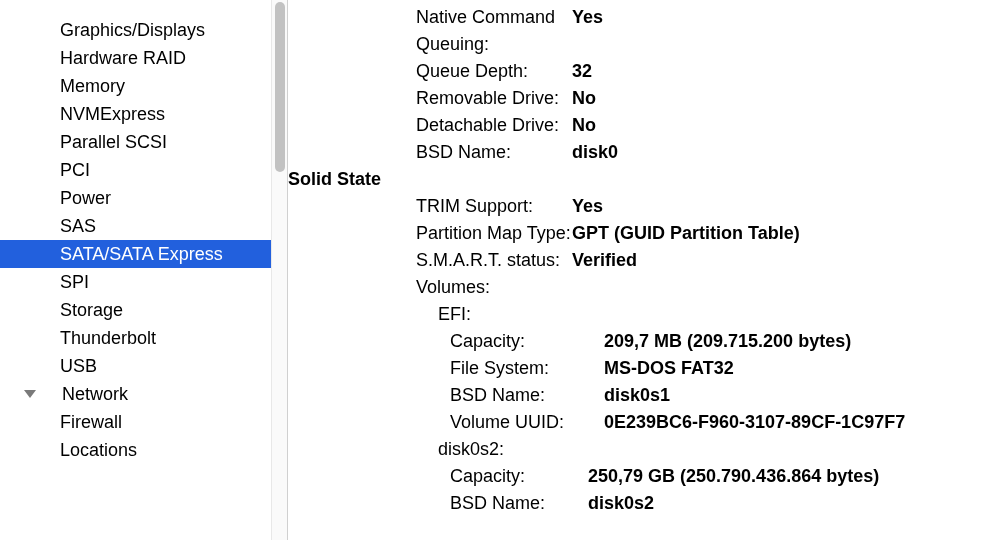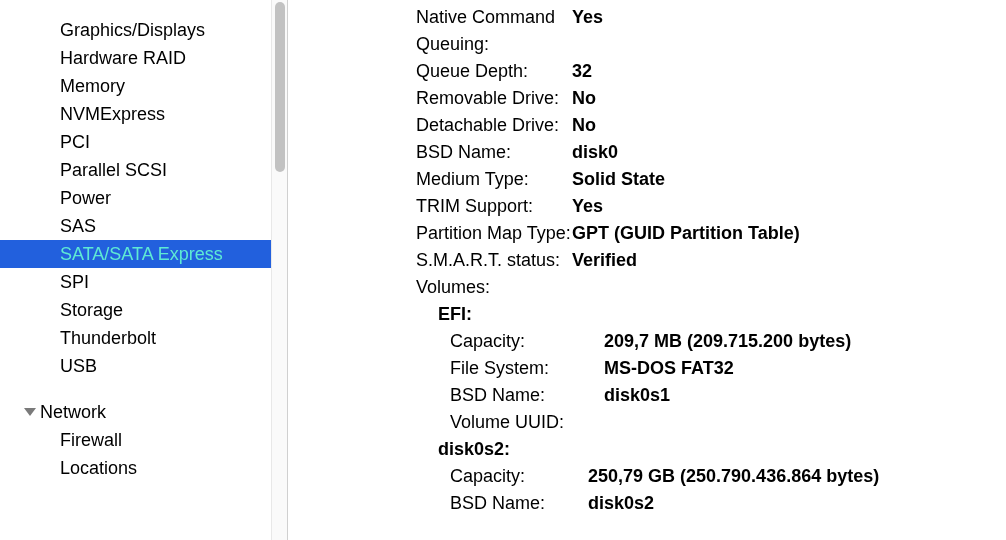--- a/index.html
+++ b/index.html
@@ -23,29 +23,28 @@
     .sidebar-inner {
       padding-top: 16px;
     }
     .sidebar-item {
       padding: 3.5px 0 3.5px 60px;
       cursor: default;
       white-space: nowrap;
     }
     .sidebar-item.selected {
       background: #2260dd;
-      color: #5eead4;
+      color: #ffffff;
     }
     .sidebar-category {
       padding: 3.5px 0 3.5px 24px;
       display: flex;
       align-items: center;
-      gap: 2px;
+      gap: 24px;
       cursor: default;
-      margin-top: 18px;
     }
     .disclosure {
       display: inline-block;
       width: 0;
       height: 0;
       border-left: 6px solid transparent;
       border-right: 6px solid transparent;
       border-top: 8px solid #7a7a7a;
       margin-right: 2px;
     }
@@ -83,21 +82,21 @@
     }
     .prop-label {
       flex-shrink: 0;
     }
     .prop-value {
       flex: 1;
       white-space: nowrap;
       font-weight: bold;
     }
     .vol-header {
-      font-weight: 700;
+      font-weight: 400;
       padding-left: 150px;
       line-height: 27px;
     }
     .vol-row {
       display: flex;
       line-height: 27px;
       align-items: center;
     }
     .vol-row .prop-label.w1 {
       width: 316px;
@@ -114,22 +113,22 @@
   </style>
 </head>
 <body>
 
 <div class="sidebar">
   <div class="sidebar-inner">
     <div class="sidebar-item">Graphics/Displays</div>
     <div class="sidebar-item">Hardware RAID</div>
     <div class="sidebar-item">Memory</div>
     <div class="sidebar-item">NVMExpress</div>
+    <div class="sidebar-item">Parallel SCSI</div>
     <div class="sidebar-item">PCI</div>
-    <div class="sidebar-item">Parallel SCSI</div>
     <div class="sidebar-item">Power</div>
     <div class="sidebar-item">SAS</div>
     <div class="sidebar-item selected">SATA/SATA Express</div>
     <div class="sidebar-item">SPI</div>
     <div class="sidebar-item">Storage</div>
     <div class="sidebar-item">Thunderbolt</div>
     <div class="sidebar-item">USB</div>
     <div class="sidebar-category">
       <span class="disclosure"></span>
       <span>Network</span>
@@ -157,21 +156,20 @@
   </div>
   <div class="prop-row top">
     <div class="prop-label">Detachable Drive:</div>
     <div class="prop-value">No</div>
   </div>
   <div class="prop-row top">
     <div class="prop-label">BSD Name:</div>
     <div class="prop-value">disk0</div>
   </div>
   <div class="prop-row top">
-    <div class="prop-label">Medium Type:</div>
     <div class="prop-value">Solid State</div>
   </div>
   <div class="prop-row top">
     <div class="prop-label">TRIM Support:</div>
     <div class="prop-value">Yes</div>
   </div>
   <div class="prop-row top">
     <div class="prop-label">Partition Map Type:</div>
     <div class="prop-value">GPT (GUID Partition Table)</div>
   </div>
@@ -189,20 +187,21 @@
   <div class="vol-row">
     <div class="prop-label w1">File System:</div>
     <div class="prop-value">MS-DOS FAT32</div>
   </div>
   <div class="vol-row">
     <div class="prop-label w1">BSD Name:</div>
     <div class="prop-value">disk0s1</div>
   </div>
   <div class="vol-row">
     <div class="prop-label w1">Volume UUID:</div>
+    <div class="prop-value">0E239BC6-F960-3107-89CF-1C97F7</div>
   </div>
 
   <div class="vol-header">disk0s2:</div>
   <div class="vol-row">
     <div class="prop-label w2">Capacity:</div>
     <div class="prop-value">250,79 GB (250.790.436.864 bytes)</div>
   </div>
   <div class="vol-row">
     <div class="prop-label w2">BSD Name:</div>
     <div class="prop-value">disk0s2</div>

